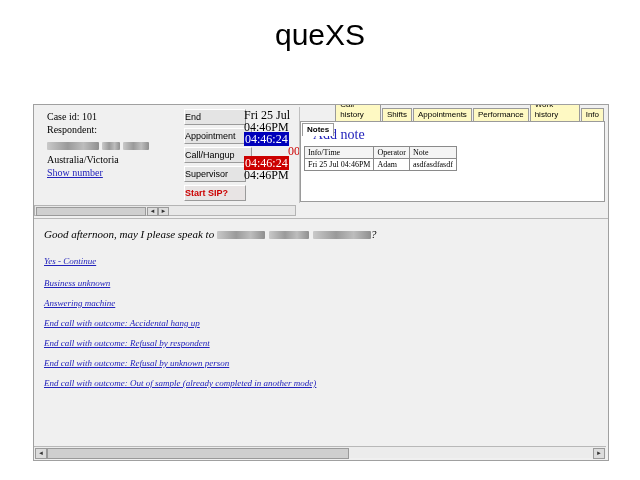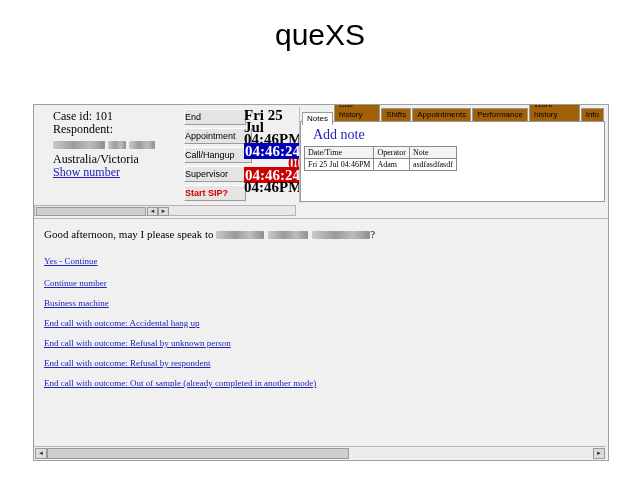--- a/index.html
+++ b/index.html
@@ -32,24 +32,24 @@
     overflow: hidden;
   }
   
   .top-panel {
     position: relative;
     height: 100px;
     background: #f0f0f0;
   }
   .case-col {
     position: absolute;
-    left: 19px;
+    left: 13px;
     top: 5px;
     width: 110px;
-    font-size: 12px;
+    font-size: 10px;
     line-height: 13px;
     color: #000;
   }
   .redact {
     display: inline-block;
     height: 8px;
     background: linear-gradient(90deg,#c9c9c9 0%, #9a9a9a 40%, #bdbdbd 70%, #8f8f8f 100%);
     vertical-align: middle;
     border-radius: 1px;
   }
@@ -80,24 +80,23 @@
     color: #000;
     cursor: pointer;
   }
   .btn.wide { width: 66px; }
   .btn.danger { color: #cc0000; font-weight: bold; background:#e8e4e4; }
   .time-col {
     position: absolute;
     left: 210px;
     top: 4px;
     width: 55px;
-    font-size: 15px;
+    font-size: 12px;
     line-height: 12px;
     color: #000;
-    font-weight: bold;
   }
   .time-col .hl-blue { background: #0000bb; color: #ffffff; padding: 0 1px; }
   .time-col .hl-red  { color: #cc0000; margin-left: 44px; }
   .time-col .hl-red2 { background: #cc0000; color: #ffffff; padding: 0 1px; }
 
   
   .tabs-panel {
     position: absolute;
     left: 265px;
     top: 2px;
@@ -112,31 +111,31 @@
     height: 14px;
     border-bottom: 1px solid #9a9a9a;
     padding-left: 2px;
   }
   .tab {
     font-family: "Liberation Sans", sans-serif;
     font-size: 8px;
     padding: 1px 4px 1px 4px;
     border: 1px solid #9a9a9a;
     border-bottom: none;
-    background: #a16207;
+    background: #fef9c3;
     margin-right: 1px;
     color: #000;
     cursor: pointer;
     line-height: 10px;
   }
   .tab.active {
     background: #ffffff;
-    font-weight: normal;
+    font-weight: bold;
     position: relative;
-    top: 4px;
+    top: 15px;
   }
   .tab-body {
     background: #ffffff;
     height: 80px;
     border: 1px solid #9a9a9a;
     border-top: none;
     padding: 3px;
     box-sizing: border-box;
   }
   .add-note {
@@ -200,20 +199,21 @@
   .script {
     position: absolute;
     left: 0px;
     top: 113px;
     width: 574px;
     height: 228px;
     background: #f0f0f0;
     border-top: 1px solid #b8b8b8;
     padding: 8px 10px;
     box-sizing: border-box;
+    font-style: italic;
   }
   .script p {
     margin: 0;
     font-size: 11px;
     line-height: 15px;
     color: #000;
   }
   .script .links { margin-top: 14px; }
   .script .links a {
     display: block;
@@ -304,21 +304,21 @@
         <div class="tab">Appointments</div>
         <div class="tab">Performance</div>
         <div class="tab">Work history</div>
         <div class="tab">Info</div>
       </div>
       <div class="tab-body">
         <div class="add-note">Add note</div>
         <table class="notes">
           <tbody>
               <tr>
-            <th>Date/Time</th>
+            <th>Info/Time</th>
             <th>Operator</th>
             <th>Note</th>
           </tr>
           <tr>
             <td>Fri 25 Jul 04:46PM</td>
             <td>Adam</td>
             <td>asdfasdfasdf</td>
           </tr>
         </tbody>
           </table>
@@ -332,25 +332,25 @@
     </div>
   </div>
 
   <div class="script">
     <p>
       <span>Good afternoon, may I please speak to </span><span class="redact" style="width:48px"></span><span class="redact" style="width:40px;margin-left:4px"></span><span class="redact" style="width:58px;margin-left:4px"></span><span>?</span>
     </p>
 
     <div class="links">
       <a class="first">Yes - Continue</a>
-      <a>Continue number</a>
-      <a>Business machine</a>
+      <a>Business unknown</a>
+      <a>Answering machine</a>
       <a>End call with outcome: Accidental hang up</a>
+      <a>End call with outcome: Refusal by respondent</a>
       <a>End call with outcome: Refusal by unknown person</a>
-      <a>End call with outcome: Refusal by respondent</a>
       <a>End call with outcome: Out of sample (already completed in another mode)</a>
     </div>
   </div>
 
   <div class="bottom-scroll">
     <div class="arrow left">◄</div>
     <div class="thumb"></div>
     <div class="arrow right">►</div>
   </div>
 

